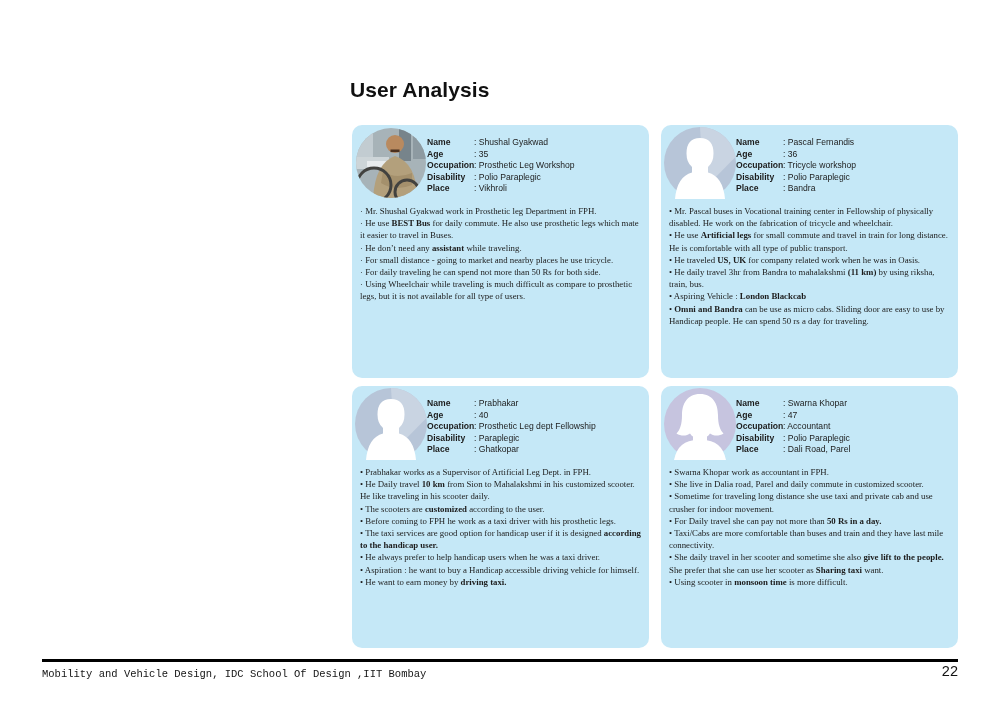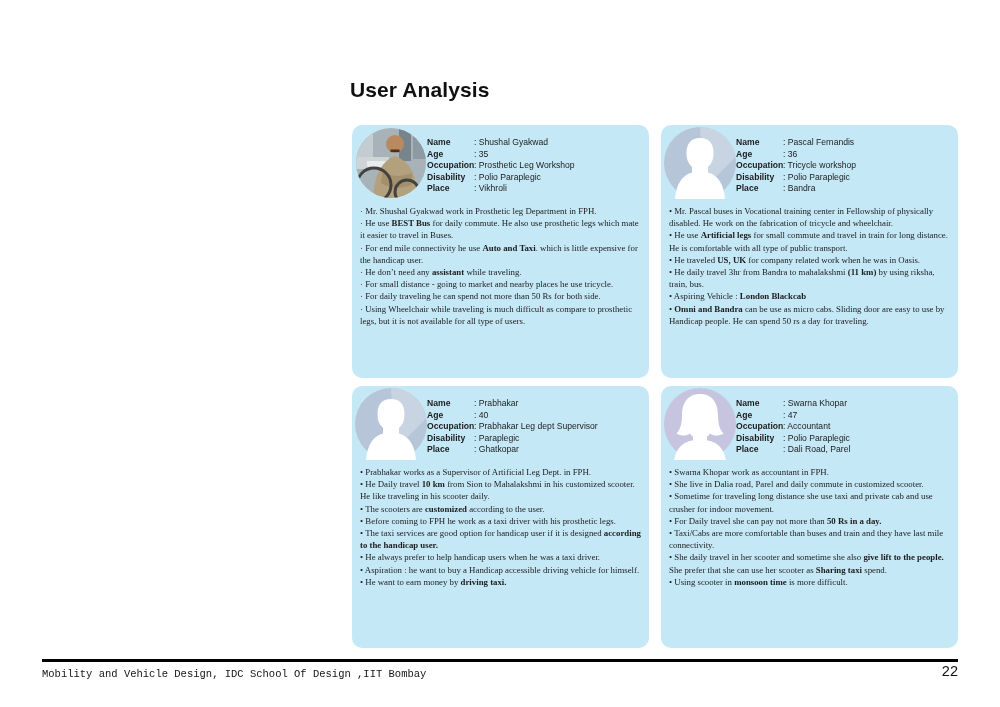--- a/index.html
+++ b/index.html
@@ -94,21 +94,20 @@
     <div class="info">
         <div class="irow"><span class="lbl">Name</span><span class="val">: Shushal Gyakwad</span></div>
         <div class="irow"><span class="lbl">Age</span><span class="val">: 35</span></div>
         <div class="irow"><span class="lbl">Occupation</span><span class="val">: Prosthetic Leg Workshop</span></div>
         <div class="irow"><span class="lbl">Disability</span><span class="val">: Polio Paraplegic</span></div>
         <div class="irow"><span class="lbl">Place</span><span class="val">: Vikhroli</span></div>
       </div>
     <div class="bullets">
         <p class="bullet"><span>· </span><span>Mr. Shushal Gyakwad work in Prosthetic leg Department in FPH.</span></p>
         <p class="bullet"><span>· </span><span>He use </span><b>BEST Bus</b><span> for daily commute. He also use prosthetic legs which mate it easier to travel in Buses.</span></p>
-        <p class="bullet"><span>· </span><span>For end mile connectivity he use </span><b>Auto and Taxi</b><span>. which is little expensive for the handicap user.</span></p>
         <p class="bullet"><span>· </span><span>He don’t need any </span><b>assistant</b><span> while traveling.</span></p>
         <p class="bullet"><span>· </span><span>For small distance - going to market and nearby places he use tricycle.</span></p>
         <p class="bullet"><span>· </span><span>For daily traveling he can spend not more than 50 Rs for both side.</span></p>
         <p class="bullet"><span>· </span><span>Using Wheelchair while traveling is much difficult as compare to prosthetic legs, but it is not available for all type of users.</span></p>
       </div>
   </section>
 
   <section class="card c1">
     <div class="avatar">
 
@@ -146,21 +145,21 @@
         <path d="M36 0 A36 36 0 0 1 71.5 30 L40 62 L36 0 Z" style="fill:var(--male-wedge)"></path>
         <g fill="#ffffff">
           <path d="M36 11 q13.5 0 13.5 15.5 q0 9 -5.5 13.5 l0 5.5 q15 4 17 26.5 l-50 0 q2 -22.5 17 -26.5 l0 -5.5 q-5.5 -4.5 -5.5 -13.5 q0 -15.5 13.5 -15.5 z"></path>
         </g>
       </svg>
 
     </div>
     <div class="info">
         <div class="irow"><span class="lbl">Name</span><span class="val">: Prabhakar</span></div>
         <div class="irow"><span class="lbl">Age</span><span class="val">: 40</span></div>
-        <div class="irow"><span class="lbl">Occupation</span><span class="val">: Prabhakar Leg dept Supervisor</span></div>
+        <div class="irow"><span class="lbl">Occupation</span><span class="val">: Prosthetic Leg dept Fellowship</span></div>
         <div class="irow"><span class="lbl">Disability</span><span class="val">: Paraplegic</span></div>
         <div class="irow"><span class="lbl">Place</span><span class="val">: Ghatkopar</span></div>
       </div>
     <div class="bullets">
         <p class="bullet"><span>• </span><span>Prabhakar works as a Supervisor of Artificial Leg Dept. in FPH.</span></p>
         <p class="bullet"><span>• </span><span>He Daily travel </span><b>10 km</b><span> from Sion to Mahalakshmi in his customized scooter. He like traveling in his scooter daily.</span></p>
         <p class="bullet"><span>• </span><span>The scooters are </span><b>customized</b><span> according to the user.</span></p>
         <p class="bullet"><span>• </span><span>Before coming to FPH he work as a taxi driver with his prosthetic legs.</span></p>
         <p class="bullet"><span>• </span><span>The taxi services are good option for handicap user if it is designed </span><b>according to the handicap user.</b></p>
         <p class="bullet"><span>• </span><span>He always prefer to help handicap users when he was a taxi driver.</span></p>
@@ -187,21 +186,21 @@
         <div class="irow"><span class="lbl">Occupation</span><span class="val">: Accountant</span></div>
         <div class="irow"><span class="lbl">Disability</span><span class="val">: Polio Paraplegic</span></div>
         <div class="irow"><span class="lbl">Place</span><span class="val">: Dali Road, Parel</span></div>
       </div>
     <div class="bullets">
         <p class="bullet"><span>• </span><span>Swarna Khopar work as accountant in FPH.</span></p>
         <p class="bullet"><span>• </span><span>She live in Dalia road, Parel and daily commute in customized scooter.</span></p>
         <p class="bullet"><span>• </span><span>Sometime for traveling long distance she use taxi and private cab and use crusher for indoor movement.</span></p>
         <p class="bullet"><span>• </span><span>For Daily travel she can pay not more than </span><b>50 Rs in a day.</b></p>
         <p class="bullet"><span>• </span><span>Taxi/Cabs are more comfortable than buses and train and they have last mile connectivity.</span></p>
-        <p class="bullet"><span>• </span><span>She daily travel in her scooter and sometime she also </span><b>give lift to the people.</b><span> She prefer that she can use her scooter as </span><b>Sharing taxi</b><span> spend.</span></p>
+        <p class="bullet"><span>• </span><span>She daily travel in her scooter and sometime she also </span><b>give lift to the people.</b><span> She prefer that she can use her scooter as </span><b>Sharing taxi</b><span> want.</span></p>
         <p class="bullet"><span>• </span><span>Using scooter in </span><b>monsoon time</b><span> is more difficult.</span></p>
       </div>
   </section>
 </div>
 
 <div class="footer-line"></div>
 <div class="footer-left">Mobility and Vehicle Design, IDC School Of Design ,IIT Bombay</div>
 <div class="footer-page">22</div>
 
 </body></html>

